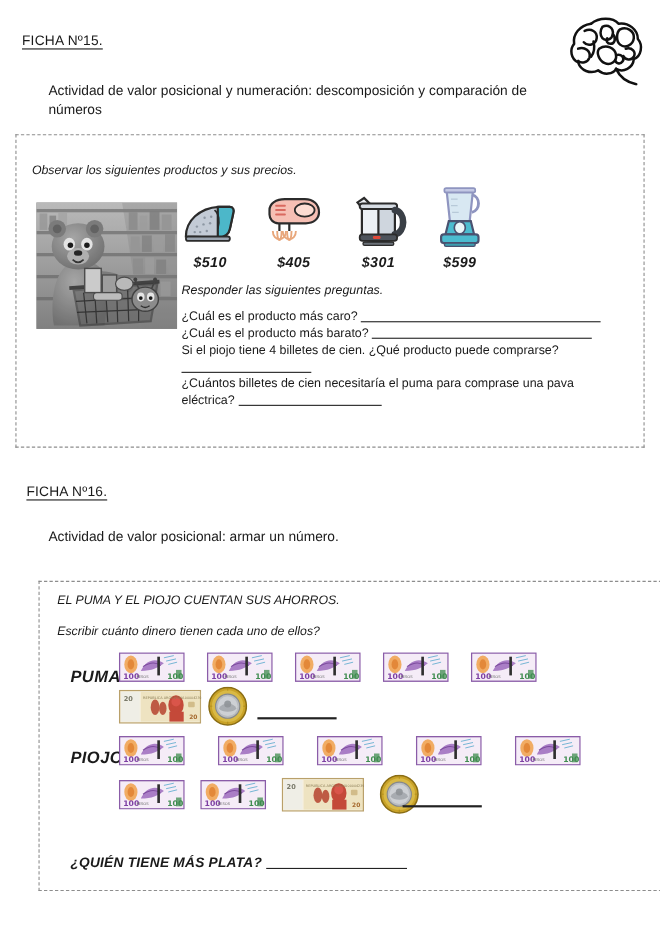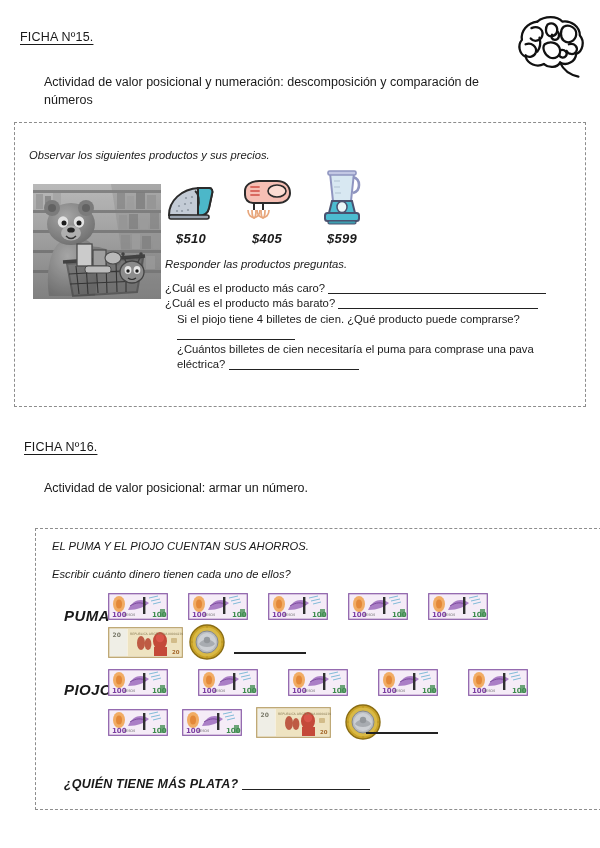--- a/index.html
+++ b/index.html
@@ -40,21 +40,21 @@
   }
 
   
   .bear-photo{position:absolute;overflow:hidden;background:#9a9a9a;}
   .bear-photo svg{display:block;}
 
   
   .questions{position:absolute;font-size:11.3px;line-height:15.2px;}
   .questions .lead{font-style:italic;margin-bottom:9px;}
   .q{white-space:nowrap;}
-  .q.wrap{white-space:normal;margin-left:12px;}
+  .q.wrap{white-space:normal;}
   .blank{
     display:inline-block;border-bottom:1px solid #222;
     vertical-align:-2px;height:11px;
   }
 
   
   .money-label{
     font-size:15px;font-weight:bold;font-style:italic;letter-spacing:.4px;
   }
   .bill{display:block;}
@@ -239,20 +239,35 @@
               <path d="M9 37 C9 47 21 47 21 37"></path>
               <path d="M13 37 C13 48 17 48 17 37"></path>
               <path d="M18 37 C18 47 30 47 30 37"></path>
               <path d="M22 37 C22 48 26 48 26 37"></path>
             </g>
           </svg>
         </div>
         <div class="price">$405</div>
       </div>
 
+      <div class="product">
+        <div class="art">
+          <svg width="54" height="54" viewBox="0 0 54 54">
+            <path d="M12 16 L12 40 C12 44 16 46 22 46 L32 46 C38 46 42 44 42 40 L42 16 Z" fill="#edf1f5" stroke="#2b2b2b" stroke-width="2"></path>
+            <path d="M27 16 L42 16 L42 40 C42 44 38 46 32 46 L27 46 Z" fill="#cfd6de" stroke="#2b2b2b" stroke-width="2"></path>
+            <path d="M12 16 L8 11 L14 7 L20 13" fill="#edf1f5" stroke="#2b2b2b" stroke-width="2"></path>
+            <rect x="10" y="12" width="34" height="5" rx="2.4" fill="#d7dde4" stroke="#2b2b2b" stroke-width="1.8"></rect>
+            <path d="M42 18 C52 20 52 38 42 40" fill="none" stroke="#3a3f46" stroke-width="6" stroke-linecap="round"></path>
+            <rect x="10" y="40" width="34" height="6" rx="2.6" fill="#4d535b" stroke="#2b2b2b" stroke-width="1.6"></rect>
+            <rect x="22" y="41.6" width="7" height="2.6" rx="1" fill="#e24a3a"></rect>
+            <rect x="13" y="47" width="28" height="3" rx="1.5" fill="#6b7178" stroke="#2b2b2b" stroke-width="1.2"></rect>
+          </svg>
+        </div>
+        <div class="price">$301</div>
+      </div>
 
       <div class="product">
         <div class="art">
           <svg width="50" height="58" viewBox="0 0 50 58">
             <path d="M13 4 L37 4 L34 32 L16 32 Z" fill="#d8e8f2" stroke="#8f95c0" stroke-width="2"></path>
             <rect x="11" y="2" width="28" height="4" rx="1.6" fill="#c3c8e4" stroke="#8f95c0" stroke-width="1.6"></rect>
             <path d="M36 8 C44 10 44 22 36 24" fill="none" stroke="#8f95c0" stroke-width="2.6"></path>
             <g stroke="#b7c9d8" stroke-width="1.2">
               <line x1="17" y1="12" x2="23" y2="12"></line>
               <line x1="17" y1="18" x2="23" y2="18"></line>
@@ -262,21 +277,21 @@
             <rect x="8" y="44" width="34" height="8" rx="2.5" fill="#4cbcd0" stroke="#4a5270" stroke-width="2"></rect>
             <ellipse cx="25" cy="38" rx="5" ry="5.5" fill="#eaf6f9" stroke="#4a5270" stroke-width="1.5"></ellipse>
             <rect x="11" y="52" width="28" height="3" rx="1.5" fill="#3d9fb0" stroke="#4a5270" stroke-width="1.2"></rect>
           </svg>
         </div>
         <div class="price">$599</div>
       </div>
     </div>
 
     <div class="questions" style="left:150px;top:134px;width:410px;">
-      <div class="lead">Responder las productos preguntas.</div>
+      <div class="lead">Responder las siguientes preguntas.</div>
 
       <div class="q">
         <span>¿Cuál es el producto más caro?</span>
         <span class="blank" style="width:218px;"></span>
       </div>
 
       <div class="q">
         <span>¿Cuál es el producto más barato?</span>
         <span class="blank" style="width:200px;"></span>
       </div>

